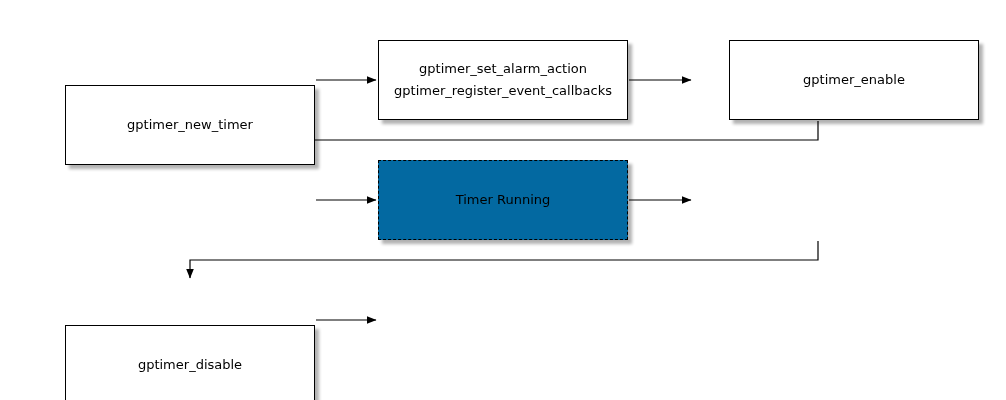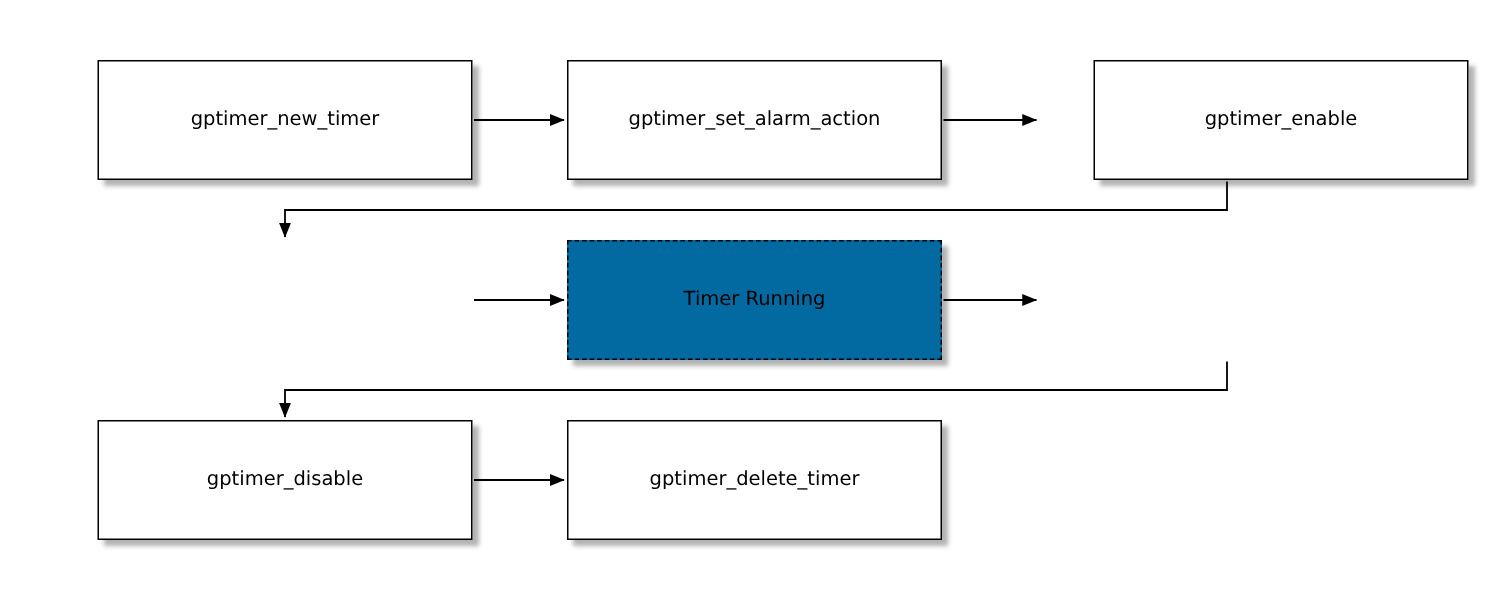--- a/index.html
+++ b/index.html
@@ -35,21 +35,21 @@
     justify-content: center;
     text-align: center;
     font-size: 13px;
     color: #000000;
     line-height: 22px;
   }
   .node.state {
     background: #0369a1;
     border: 1.5px dashed #000000;
   }
-  .pos-c1 { left: 65px; }
+  .pos-c1 { left: 65px; margin-top: 45px; }
   .pos-c2 { left: 378px; }
   .pos-c3 { left: 729px; }
   .pos-r1 { top: 40px; }
   .pos-r2 { top: 160px; }
   .pos-r3 { top: 280px; justify-content: center; }
 </style>
 </head>
 <body>
 
 <div class="canvas">
@@ -68,33 +68,31 @@
     <polyline points="818,241 818,260 190,260 190,278" marker-end="url(#arrowhead)"></polyline>
     <line x1="316" y1="320" x2="376" y2="320" marker-end="url(#arrowhead)"></line>
   </svg>
 
   <div class="node pos-c1 pos-r1">
     <span>gptimer_new_timer</span>
   </div>
 
   <div class="node pos-c2 pos-r1">
     <span>gptimer_set_alarm_action</span>
+    <span>gptimer_register_event_callbacks</span>
   </div>
 
   <div class="node pos-c3 pos-r1">
     <span>gptimer_enable</span>
   </div>
 
 
   <div class="node state pos-c2 pos-r2">
     <span>Timer Running</span>
   </div>
 
 
   <div class="node pos-c1 pos-r3">
     <span>gptimer_disable</span>
   </div>
 
-  <div class="node pos-c2 pos-r3">
-    <span>gptimer_delete_timer</span>
-  </div>
 
 </div>
 
 </body></html>

